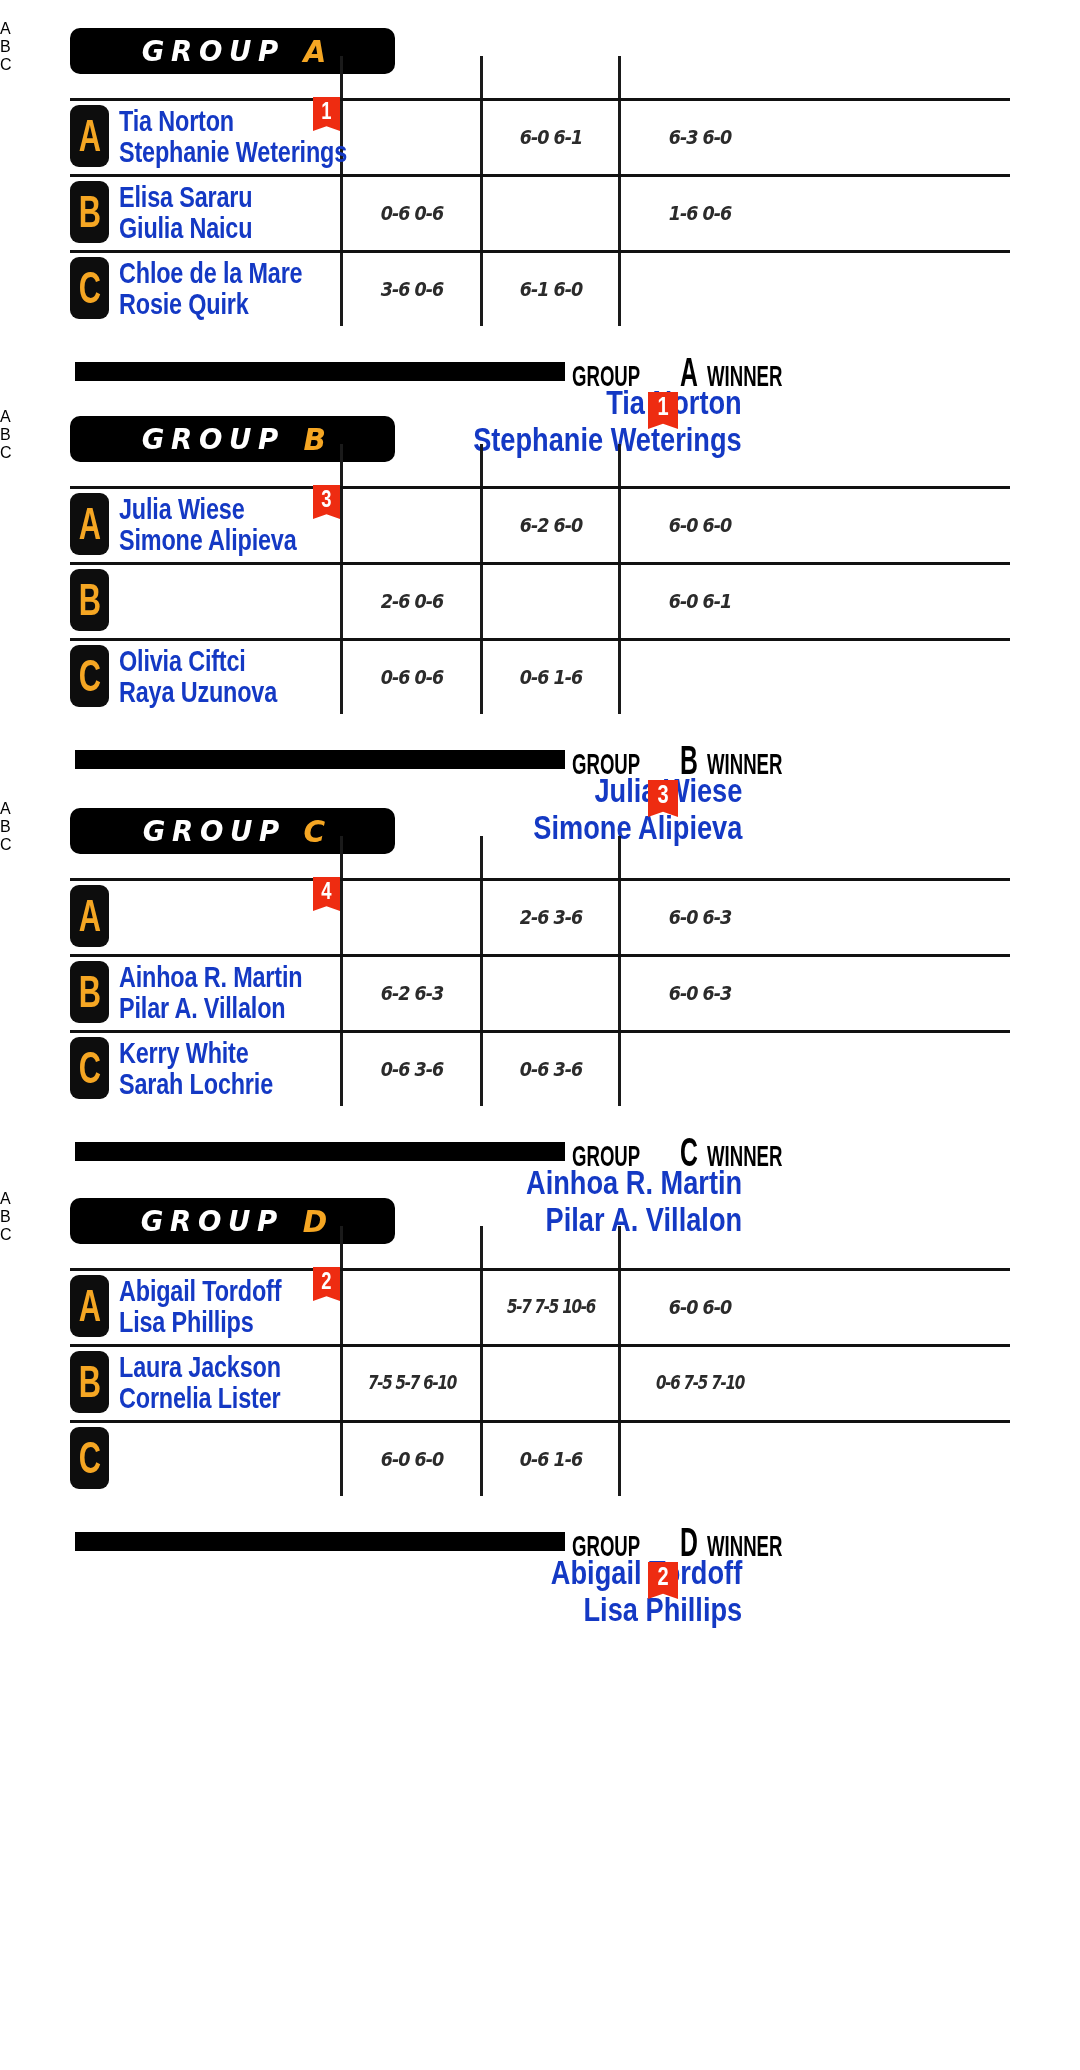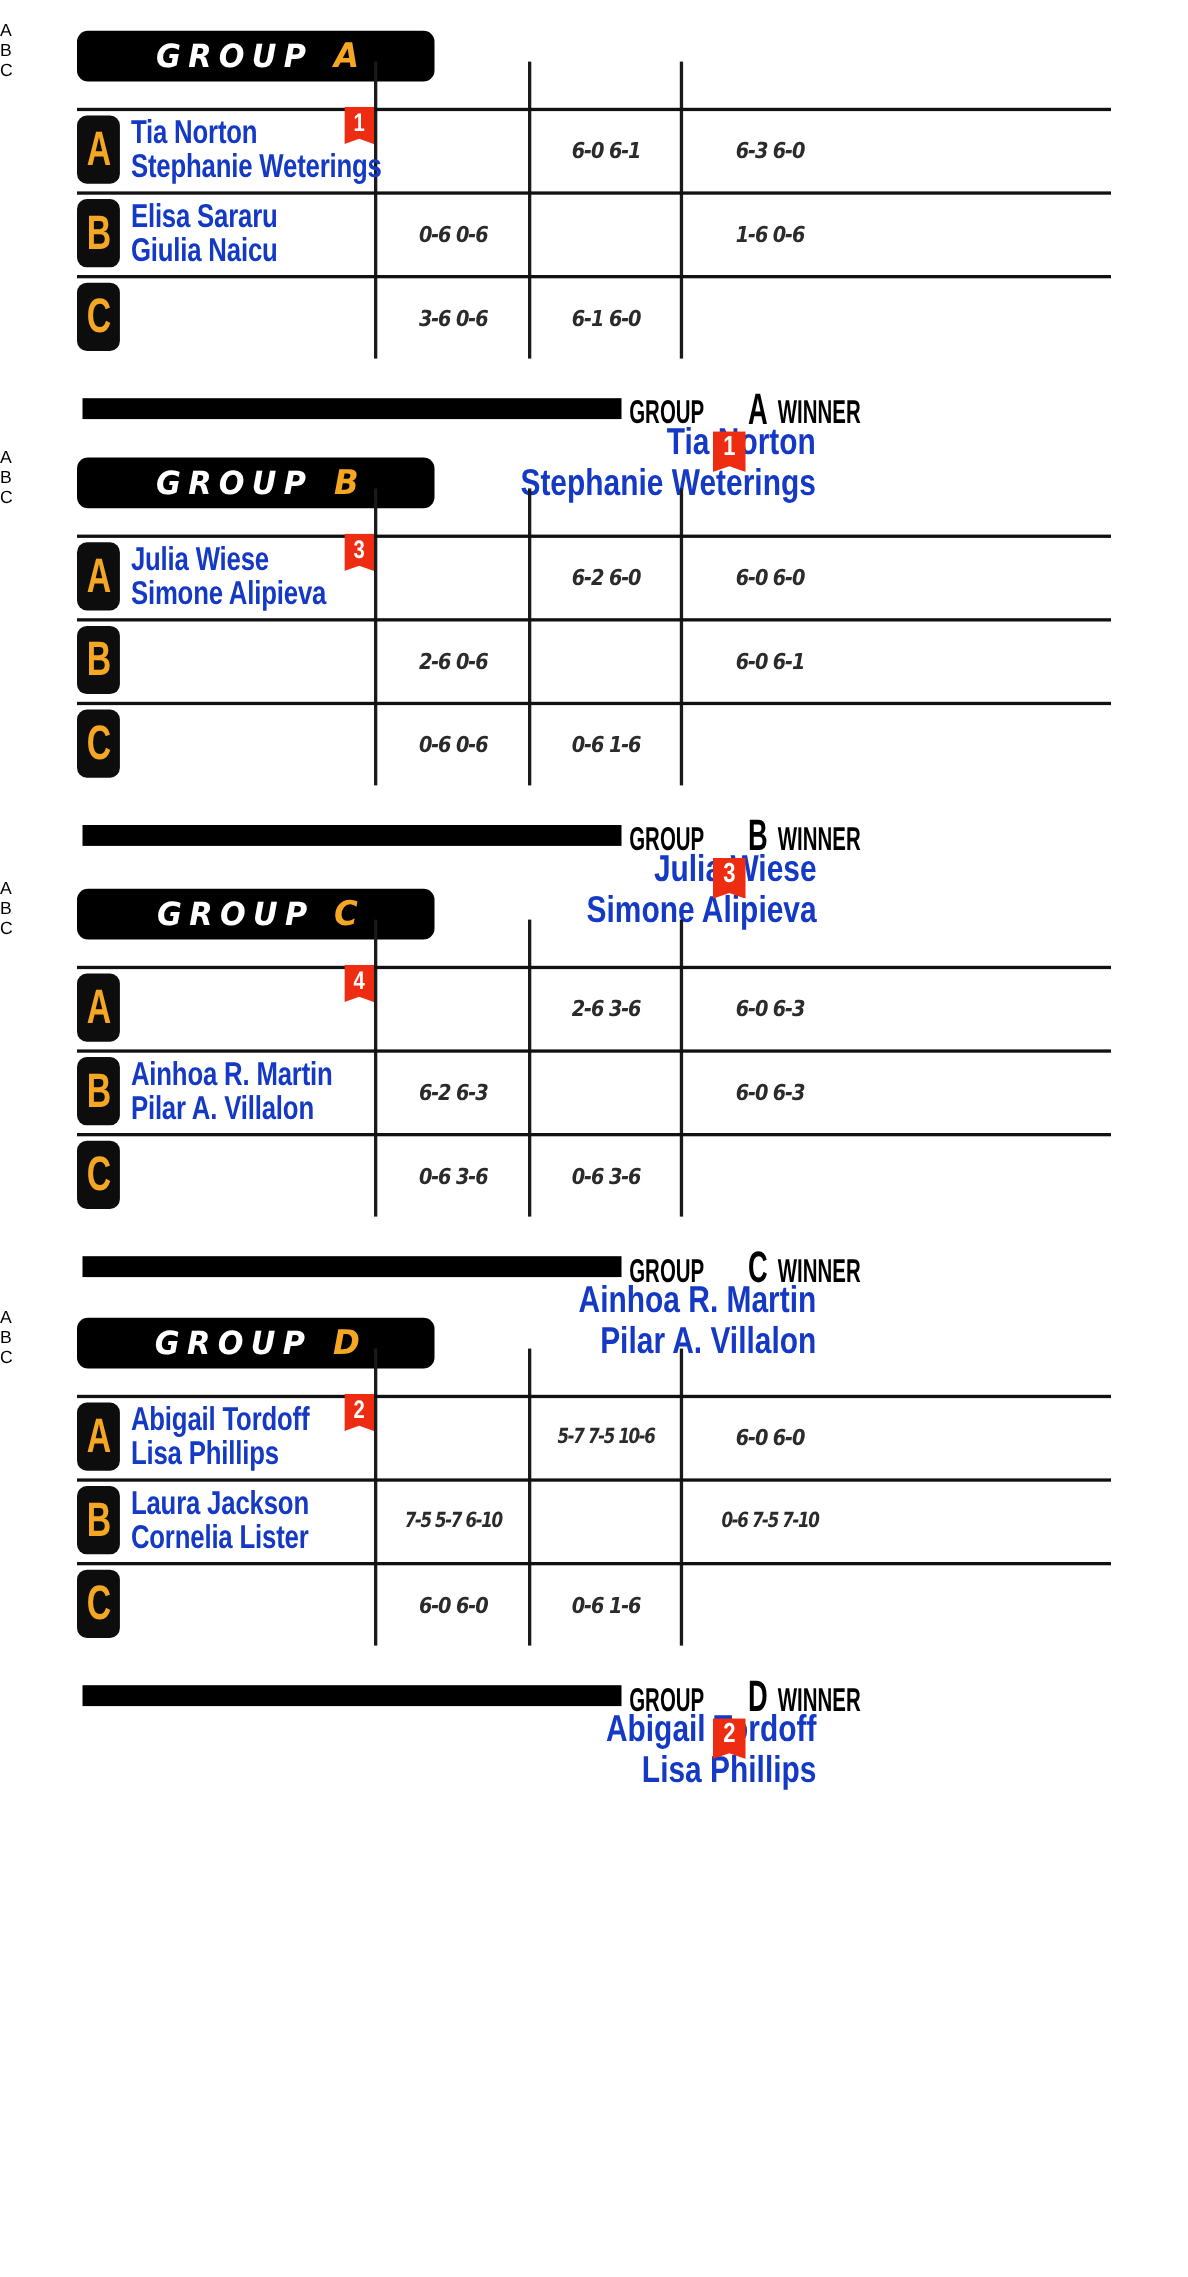--- a/index.html
+++ b/index.html
@@ -249,20 +249,24 @@
           </div>
         </div>
         <div class="score" style="left: 272px; width: 140px;">0-6 0-6</div>
         <div class="score" style="left: 550px; width: 160px;">1-6 0-6</div>
       </div>
       <div class="row last" style="position: absolute; left: 70px; top: 230px; width: 940px; height: 76px;">
         <div class="rowlabel">
           <div class="pill">
             <span>C</span>
           </div>
+          <div class="names">
+            <div class="n">Chloe de la Mare</div>
+            <div class="n">Rosie Quirk</div>
+          </div>
         </div>
         <div class="score" style="left: 272px; width: 140px;">3-6 0-6</div>
         <div class="score" style="left: 412px; width: 138px;">6-1 6-0</div>
       </div>
       <div class="winner-band" style="position: absolute; top: 330px; left: 0px; width: 1080px;">
         <div class="wbar" style="width: 490px;"></div>
         <div class="wlabel" style="left: 572px;">
           <span class="w1">GROUP</span>
           <span class="w2">A</span>
           <span class="w3">WINNER</span>
@@ -312,20 +316,24 @@
           </div>
         </div>
         <div class="score" style="left: 272px; width: 140px;">2-6 0-6</div>
         <div class="score" style="left: 550px; width: 160px;">6-0 6-1</div>
       </div>
       <div class="row last" style="position: absolute; left: 70px; top: 230px; width: 940px; height: 76px;">
         <div class="rowlabel">
           <div class="pill">
             <span>C</span>
           </div>
+          <div class="names">
+            <div class="n">Olivia Ciftci</div>
+            <div class="n">Raya Uzunova</div>
+          </div>
         </div>
         <div class="score" style="left: 272px; width: 140px;">0-6 0-6</div>
         <div class="score" style="left: 412px; width: 138px;">0-6 1-6</div>
       </div>
       <div class="winner-band" style="position: absolute; top: 330px; left: 0px; width: 1080px;">
         <div class="wbar" style="width: 490px;"></div>
         <div class="wlabel" style="left: 572px;">
           <span class="w1">GROUP</span>
           <span class="w2">B</span>
           <span class="w3">WINNER</span>
@@ -375,20 +383,24 @@
           </div>
         </div>
         <div class="score" style="left: 272px; width: 140px;">6-2 6-3</div>
         <div class="score" style="left: 550px; width: 160px;">6-0 6-3</div>
       </div>
       <div class="row last" style="position: absolute; left: 70px; top: 230px; width: 940px; height: 76px;">
         <div class="rowlabel">
           <div class="pill">
             <span>C</span>
           </div>
+          <div class="names">
+            <div class="n">Kerry White</div>
+            <div class="n">Sarah Lochrie</div>
+          </div>
         </div>
         <div class="score" style="left: 272px; width: 140px;">0-6 3-6</div>
         <div class="score" style="left: 412px; width: 138px;">0-6 3-6</div>
       </div>
       <div class="winner-band" style="position: absolute; top: 330px; left: 0px; width: 1080px;">
         <div class="wbar" style="width: 490px;"></div>
         <div class="wlabel" style="left: 572px;">
           <span class="w1">GROUP</span>
           <span class="w2">C</span>
           <span class="w3">WINNER</span>

